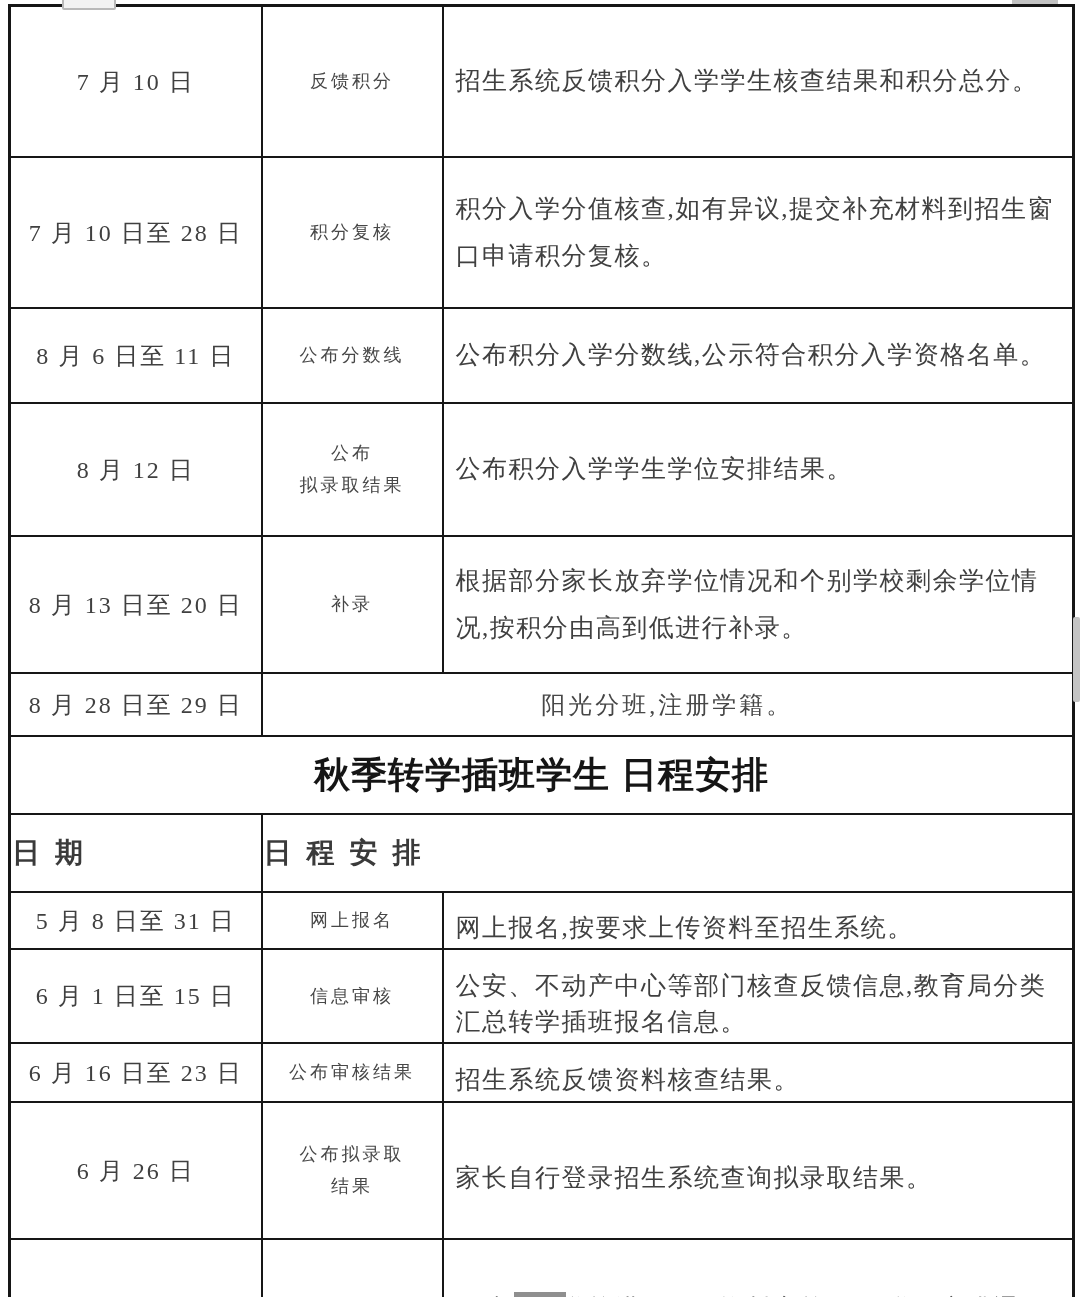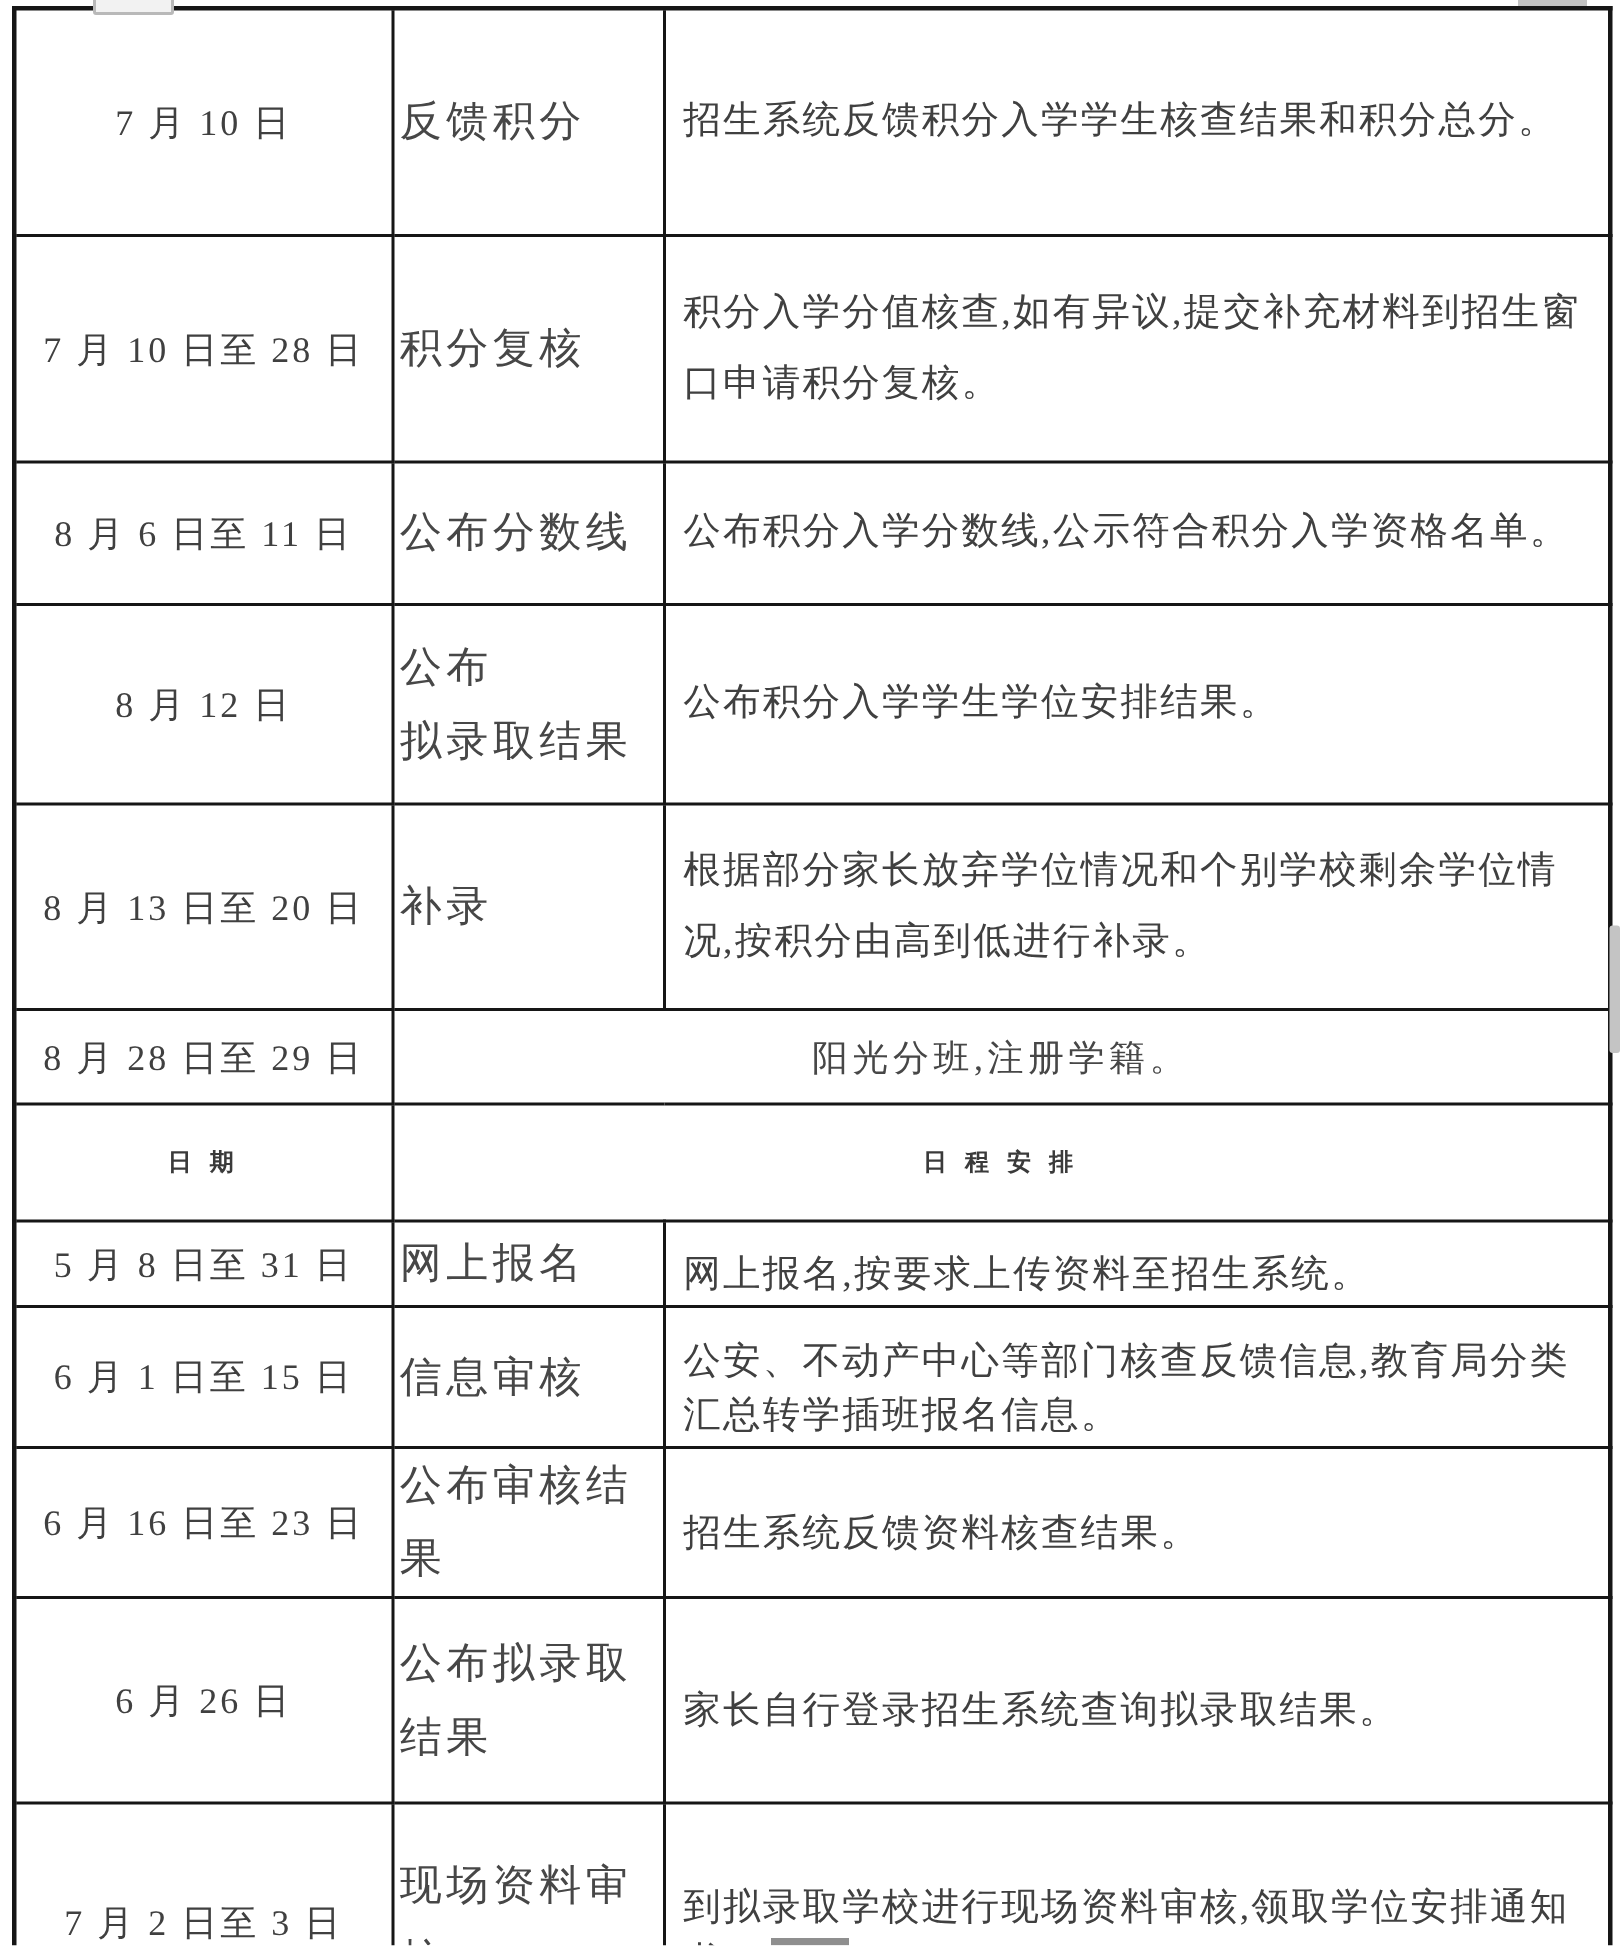--- a/index.html
+++ b/index.html
@@ -30,21 +30,22 @@
 
   
   .c-date {
     text-align: center;
     font-size: 24px;
     letter-spacing: 2px;
     color: #404040;
     white-space: pre-line;
   }
   .c-task {
-    font-size: 28px;
+    text-align: center;
+    font-size: 18px;
     letter-spacing: 3px;
     color: #474747;
     line-height: 1.75;
     white-space: pre-line;
     padding: 0 4px;
   }
   .c-desc {
     text-align: left;
     font-size: 25px;
     letter-spacing: 1.5px;
@@ -78,23 +79,22 @@
 
   .title-cell {
     text-align: center;
     font-family: "Liberation Sans", "DejaVu Sans", sans-serif;
     font-weight: bold;
     font-size: 36px;
     letter-spacing: 1px;
     color: #151515;
   }
   .hdr-cell {
-    text-align: center;
     font-weight: bold;
-    font-size: 16px;
+    font-size: 28px;
     letter-spacing: 4px;
     color: #3a3a3a;
   }
 
   
   .frag-topleft {
     position: absolute;
     left: 62px; top: -5px;
     width: 50px; height: 11px;
     border: 2px solid #b9b9b9;
@@ -158,20 +158,23 @@
     <tr class="h123">
       <td class="c-date">8 月 13 日至 20 日</td>
       <td class="c-task">补录</td>
       <td class="c-desc">根据部分家长放弃学位情况和个别学校剩余学位情况,按积分由高到低进行补录。</td>
     </tr>
     <tr class="h59">
       <td class="c-date">8 月 28 日至 29 日</td>
       <td class="c-merged" colspan="2">阳光分班,注册学籍。</td>
     </tr>
 
+    <tr class="h74">
+      <td class="title-cell" colspan="3">秋季转学插班学生 日程安排</td>
+    </tr>
 
     <tr class="h74">
       <td class="hdr-cell">日 期</td>
       <td class="hdr-cell" colspan="2">日 程 安 排</td>
     </tr>
 
     <tr class="h32 s2">
       <td class="c-date">5 月 8 日至 31 日</td>
       <td class="c-task">网上报名</td>
       <td class="c-desc">网上报名,按要求上传资料至招生系统。</td>

